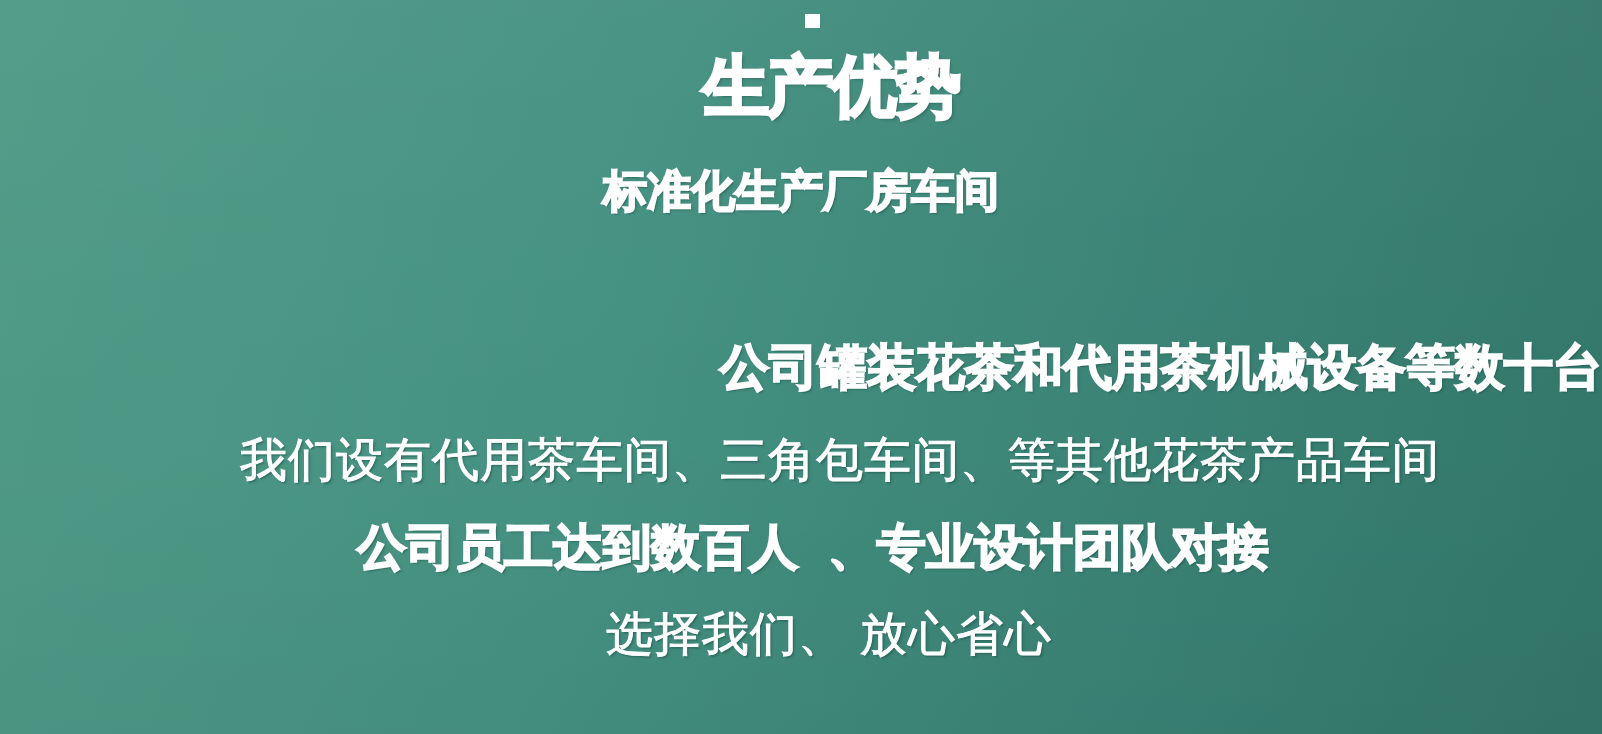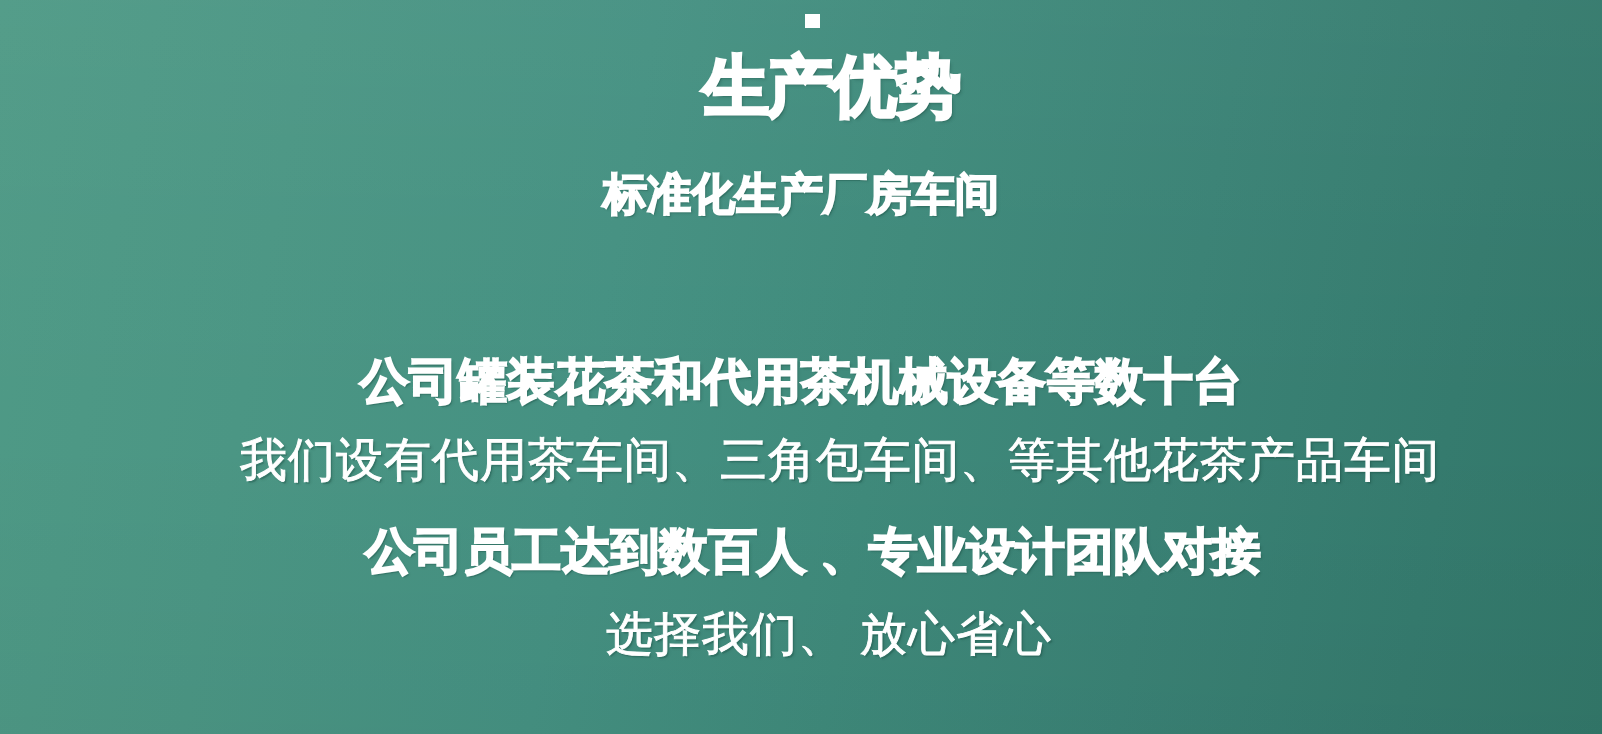--- a/index.html
+++ b/index.html
@@ -92,32 +92,33 @@
     text-shadow:
        1.6px 1.6px 0 rgba(30, 82, 72, 0.28),
        2.4px 2.4px 2.6px rgba(18, 58, 50, 0.20);
   }
 
   
   .line.bold {
     font-weight: 700;
     -webkit-text-stroke: 1.9px #ffffff;
     letter-spacing: 0px;
+    font-family: Liberation Mono, monospace;
   }
 
   
   .line.regular {
     font-weight: 400;
     -webkit-text-stroke: 0.9px #ffffff;
     letter-spacing: 1px;
   }
 
   .l1 { top: 168px; font-size: 44px; line-height: 52px; letter-spacing: 2px; }
   .l2 { top: 252px; font-size: 46px; line-height: 54px; letter-spacing: 1px; }
-  .l3 { top: 352px; font-size: 49px; line-height: 58px; letter-spacing: 0px; }
+  .l3 { top: 342px; font-size: 49px; line-height: 58px; letter-spacing: 0px; text-align: right; }
   .l4 { top: 432px; font-size: 47px; line-height: 56px; letter-spacing: 2px; margin-left: 39px; }
   .l5 { top: 522px; font-size: 49px; line-height: 58px; letter-spacing: 0px; padding-left: 12px; }
   .l6 { top: 606px; font-size: 47px; line-height: 56px; letter-spacing: 2px; padding-left: 28px; }
 </style>
 </head>
 <body>
 
 <div id="poster">
   <div class="content">
 

